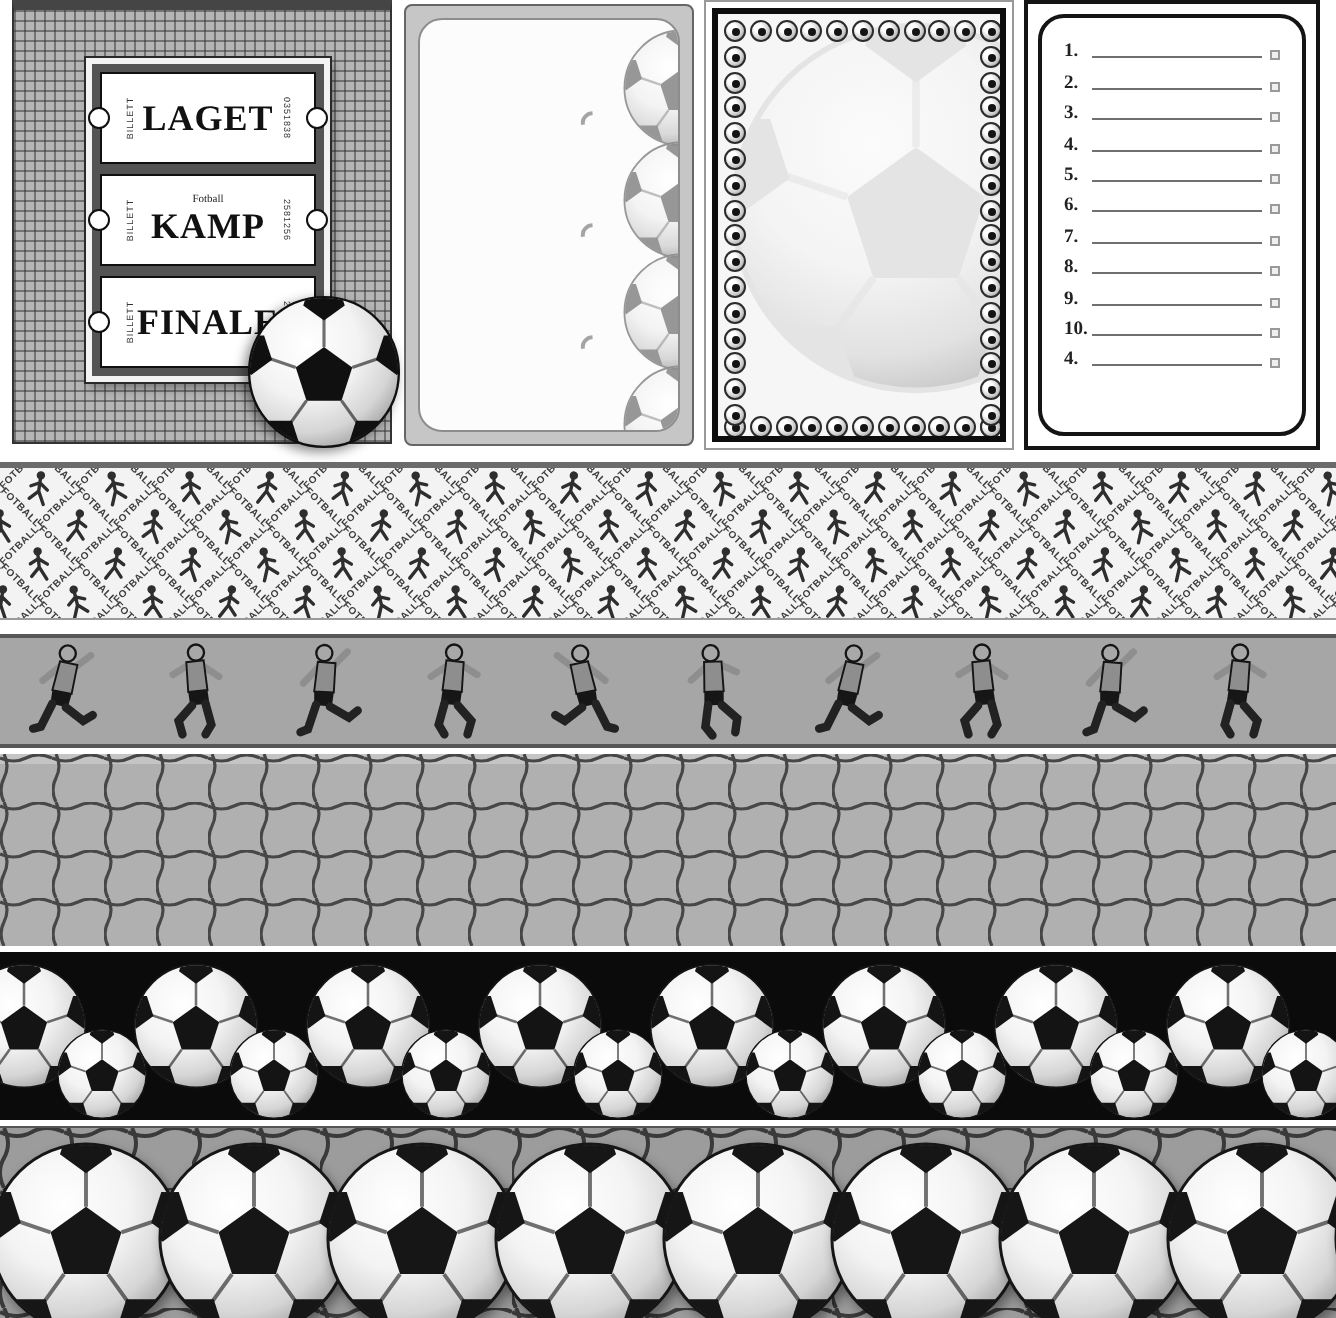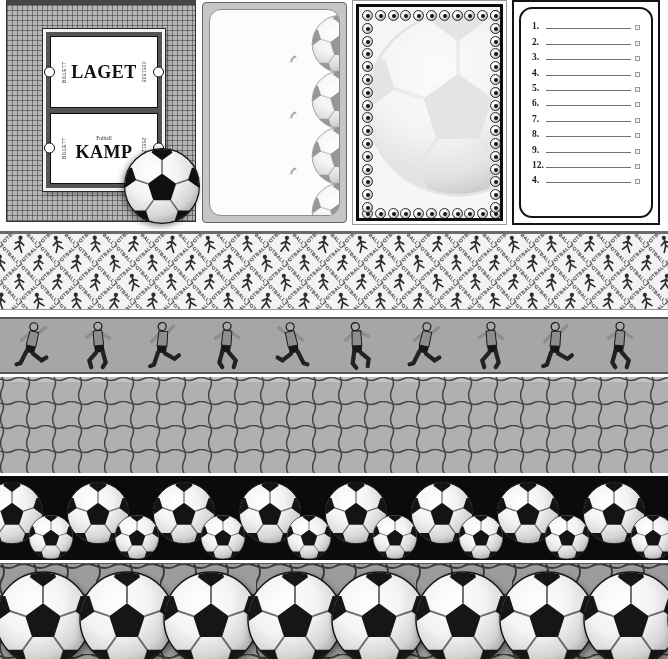--- a/index.html
+++ b/index.html
@@ -156,20 +156,27 @@
           <span class="ticket-side left">BILLETT</span>
           <span class="ticket-side right">0351838</span>
           <span class="notch left"></span>
           <span class="notch right"></span>
         </div>
         <div class="ticket">
           <div class="ticket-header">Fotball</div>
           <div class="ticket-label">KAMP</div>
           <span class="ticket-side left">BILLETT</span>
           <span class="ticket-side right">2581256</span>
+          <span class="notch left"></span>
+          <span class="notch right"></span>
+        </div>
+        <div class="ticket">
+          <div class="ticket-label">FINALE</div>
+          <span class="ticket-side left">BILLETT</span>
+          <span class="ticket-side right">2581582</span>
           <span class="notch left"></span>
           <span class="notch right"></span>
         </div>
       </div>
     <svg class="ball-a" viewBox="0 0 100 100">
         <use href="#ball"></use>
       </svg>
   </section>
 
   <section class="panel-journal">
@@ -298,21 +305,21 @@
             <span class="laget-num">8.</span>
             <span class="laget-line"></span>
             <span class="laget-square"></span>
           </div>
           <div class="laget-row">
             <span class="laget-num">9.</span>
             <span class="laget-line"></span>
             <span class="laget-square"></span>
           </div>
           <div class="laget-row">
-            <span class="laget-num">12.</span>
+            <span class="laget-num">10.</span>
             <span class="laget-line"></span>
             <span class="laget-square"></span>
           </div>
           <div class="laget-row">
             <span class="laget-num">4.</span>
             <span class="laget-line"></span>
             <span class="laget-square"></span>
           </div>
         </div>
     </div>

